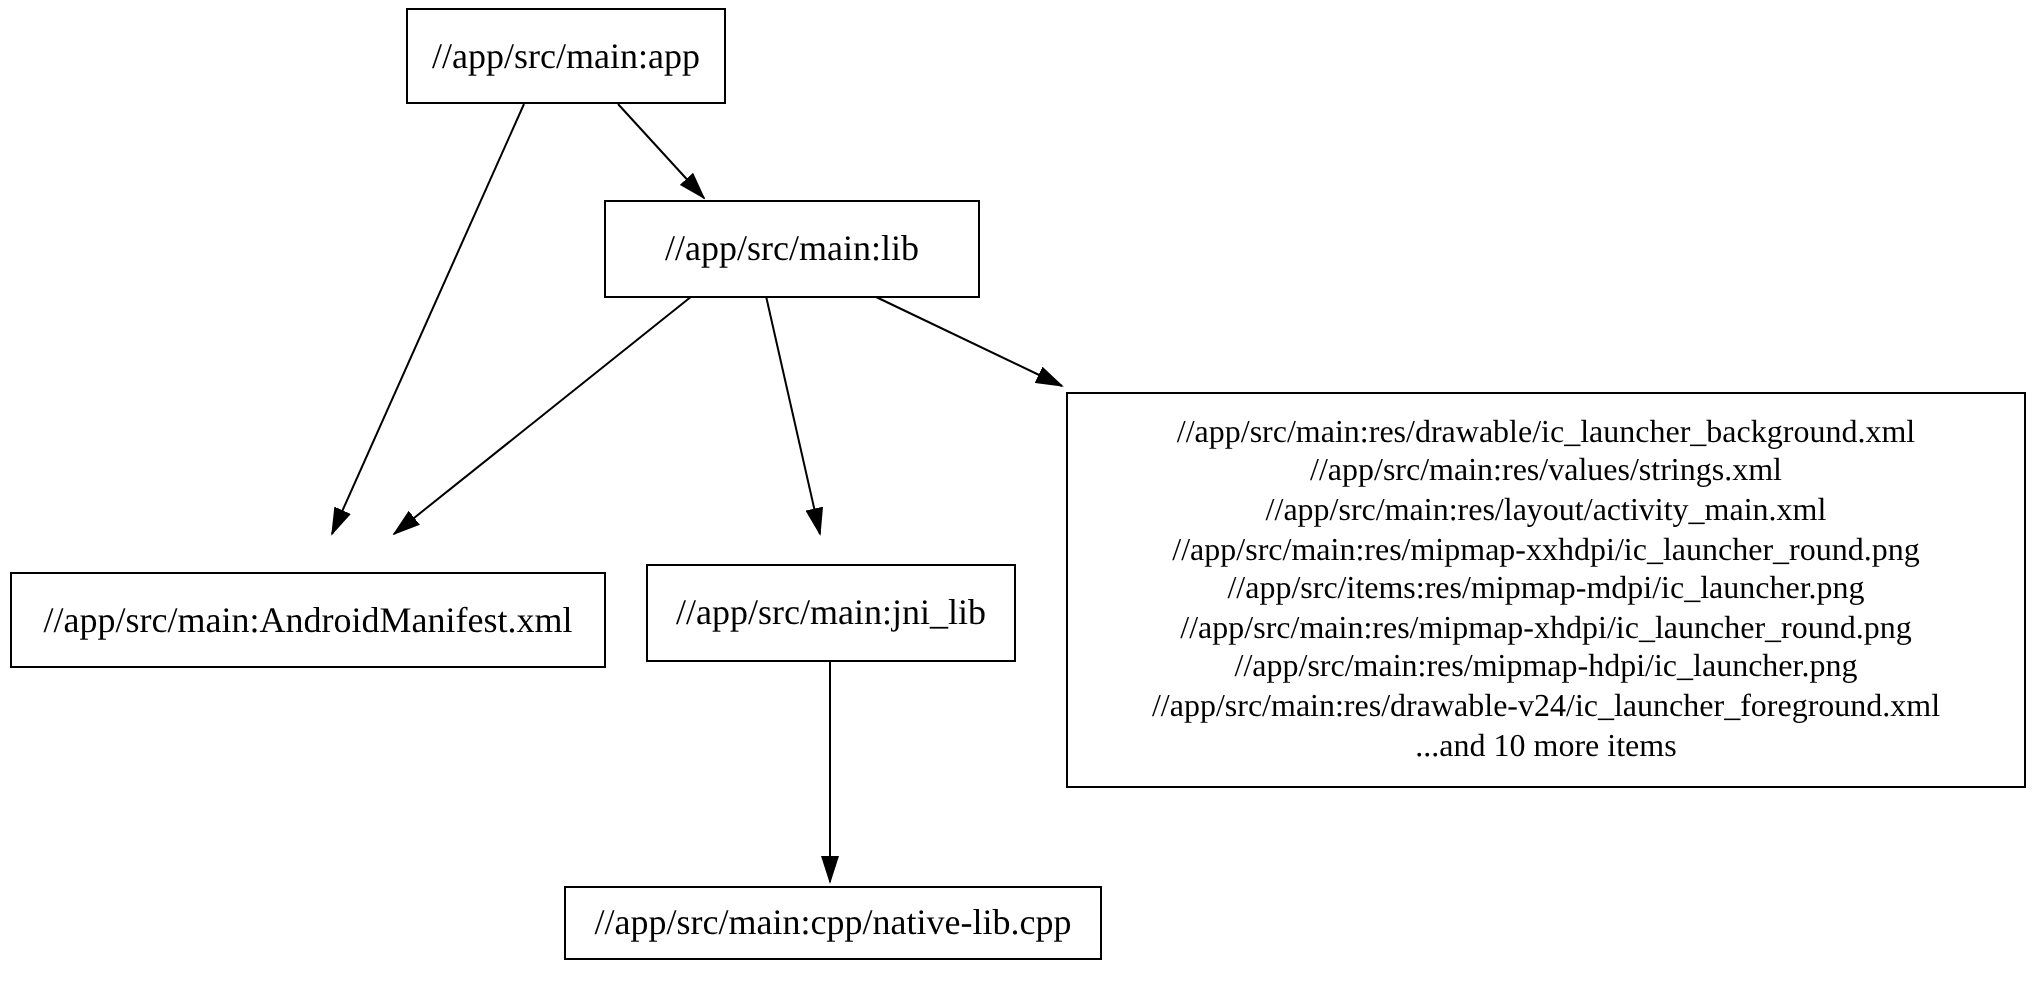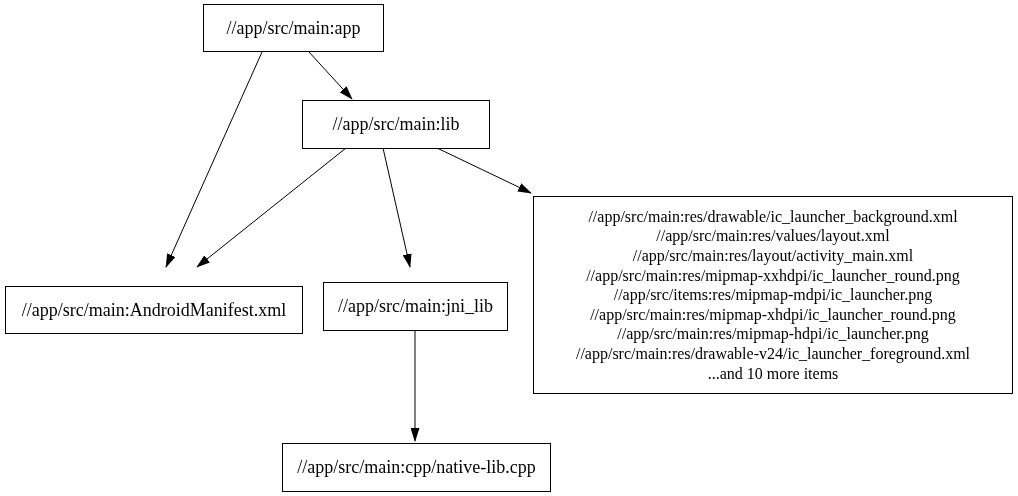--- a/index.html
+++ b/index.html
@@ -61,45 +61,45 @@
       </marker>
     </defs>
     <line x1="262" y1="52" x2="166" y2="267" marker-end="url(#arrow)"></line>
     <line x1="309" y1="52" x2="352" y2="99" marker-end="url(#arrow)"></line>
     <line x1="346" y1="148" x2="197" y2="267" marker-end="url(#arrow)"></line>
     <line x1="383" y1="148" x2="410" y2="267" marker-end="url(#arrow)"></line>
     <line x1="437" y1="148" x2="531" y2="193" marker-end="url(#arrow)"></line>
     <line x1="415" y1="318" x2="415" y2="441" marker-end="url(#arrow)"></line>
   </svg>
 
-  <div class="node" style="left:203px; top:4px; width:181px; height:48px;">
+  <div class="node" style="left:203px; top:4px; width:160px; height:48px;">
     <span>//app/src/main:app</span>
   </div>
 
   <div class="node" style="left:302px; top:100px; width:188px; height:49px;">
     <span>//app/src/main:lib</span>
   </div>
 
   <div class="node" style="left:5px; top:286px; width:298px; height:48px;">
     <span>//app/src/main:AndroidManifest.xml</span>
   </div>
 
   <div class="node" style="left:323px; top:270px; width:185px; height:49px;margin-top:12px;">
     <span>//app/src/main:jni_lib</span>
   </div>
 
   <div class="node multiline" style="left:533px; top:196px; width:480px; height:198px;">
     <div class="gline">//app/src/main:res/drawable/ic_launcher_background.xml</div>
-    <div class="gline">//app/src/main:res/values/layout.xml</div>
+    <div class="gline">//app/src/main:res/values/strings.xml</div>
     <div class="gline">//app/src/main:res/layout/activity_main.xml</div>
     <div class="gline">//app/src/main:res/mipmap-xxhdpi/ic_launcher_round.png</div>
     <div class="gline">//app/src/items:res/mipmap-mdpi/ic_launcher.png</div>
     <div class="gline">//app/src/main:res/mipmap-xhdpi/ic_launcher_round.png</div>
     <div class="gline">//app/src/main:res/mipmap-hdpi/ic_launcher.png</div>
     <div class="gline">//app/src/main:res/drawable-v24/ic_launcher_foreground.xml</div>
     <div class="gline">...and 10 more items</div>
   </div>
 
-  <div class="node" style="left:282px; top:443px; width:269px; height:49px;">
+  <div class="node" style="left:282px; top:443px; width:269px; height:37px;">
     <span>//app/src/main:cpp/native-lib.cpp</span>
   </div>
 
 </div>
 
 </body></html>

